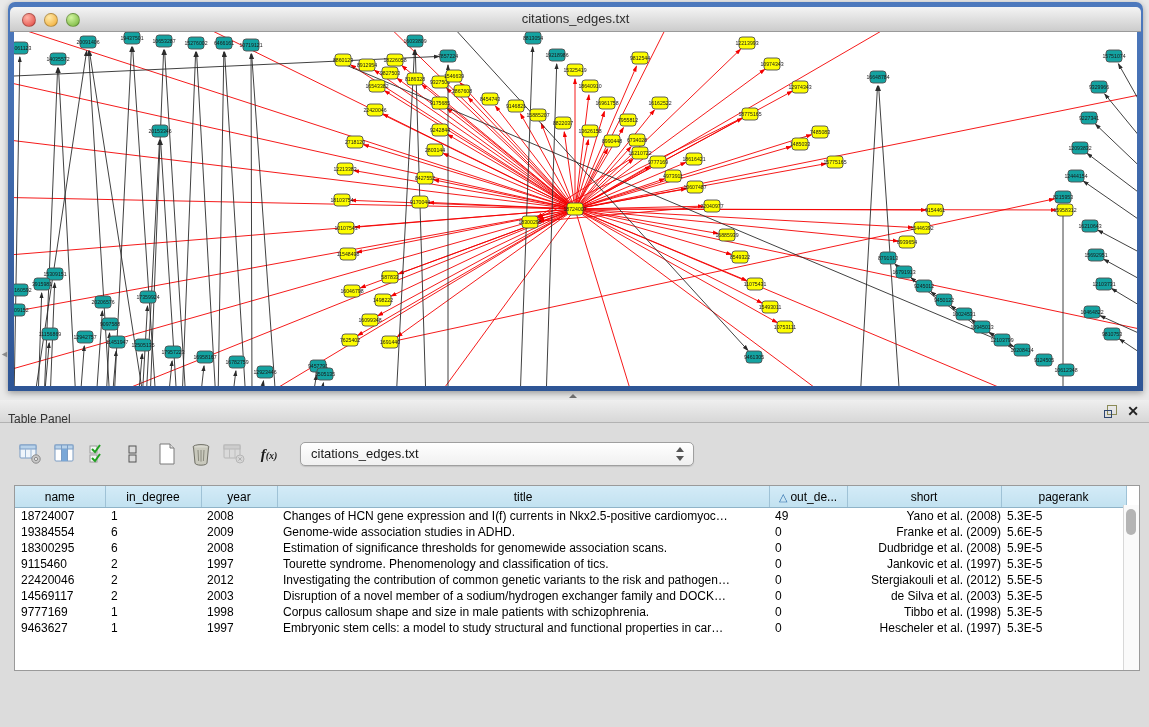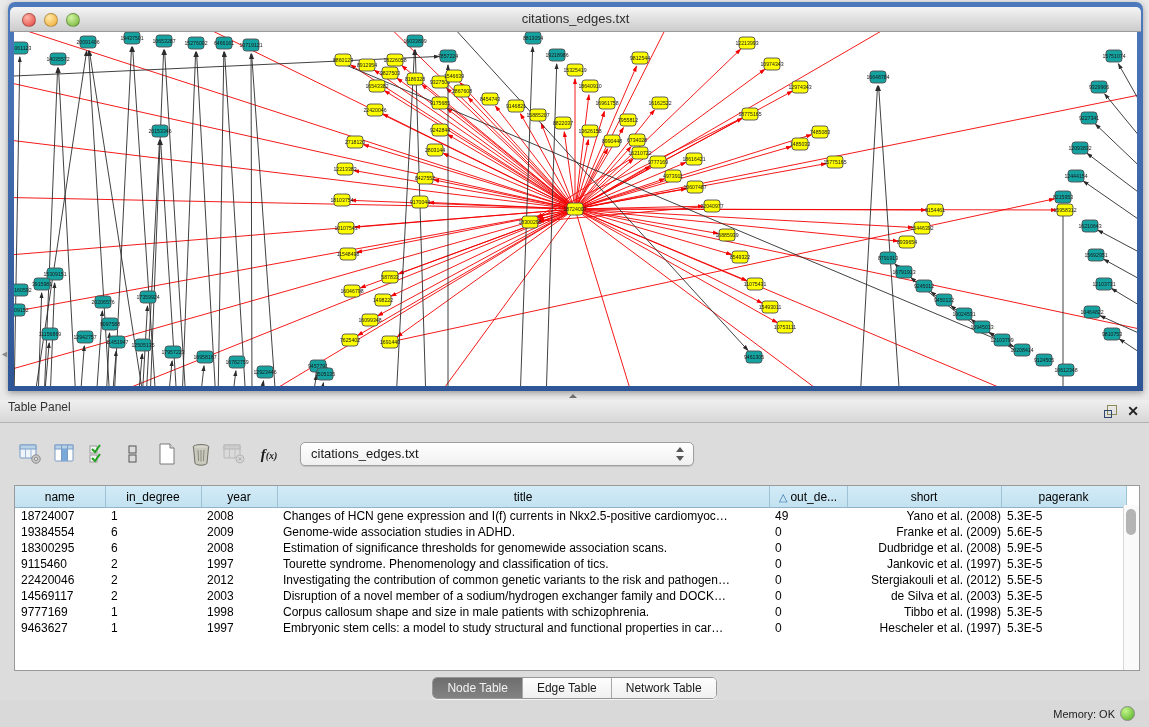--- a/index.html
+++ b/index.html
@@ -22,21 +22,21 @@
   .net-canvas svg{display:block;}
   .split-collapse{position:absolute;left:0px;top:348px;width:8px;height:12px;color:#8a8a8a;
     font-size:9px;line-height:12px;}
   .split-handle{position:absolute;left:567px;top:393px;width:12px;height:6px;}
   .split-handle:before{content:"";position:absolute;left:2px;top:1px;border-left:4px solid transparent;
     border-right:4px solid transparent;border-bottom:4px solid #6d6d6d;}
   
   .panel{position:relative;width:1149px;height:327px;background:#dcdcdc;}
   .panel-header{position:relative;height:22px;background:linear-gradient(#efefef,#d7d7d7);
     border-bottom:1px solid #b2b2b2;}
-  .panel-title{position:absolute;left:8px;top:0;font-size:12px;color:#333;}
+  .panel-title{position:absolute;left:8px;top:12px;font-size:12px;color:#333;}
   .panel-header-icons{position:absolute;right:10px;top:2px;display:flex;gap:10px;align-items:center;height:18px;}
   .float-icon{position:relative;width:13px;height:13px;}
   .float-icon .sq1{position:absolute;left:3px;top:0;width:8px;height:8px;border:1px solid #8a8a56;}
   .float-icon .sq2{position:absolute;left:0;top:5px;width:6px;height:6px;border:1px solid #2e466e;}
   .close-x{font-size:14px;font-weight:bold;color:#222;line-height:16px;}
   .toolbar-row{height:62px;display:flex;align-items:center;padding-left:16px;}
   .tb-btn{width:30px;height:28px;display:flex;align-items:center;justify-content:center;margin-right:4px;}
   .tb-btn svg{display:block;}
   .fx{font-family:"Liberation Serif",serif;font-style:italic;font-weight:bold;font-size:15px;color:#1a1a1a;}
   .fx small{font-size:10px;}
@@ -892,27 +892,14 @@
             <td class="c-short">Hescheler et al. (1997)</td>
             <td>5.3E-5</td>
           </tr>
         </tbody>
     </table>
     <div class="vscroll">
       <div class="vthumb"></div>
     </div>
   </div>
 
-  <div class="tabs-row">
-    <div class="segmented">
-      <span class="segment selected">Node Table</span>
-      <span class="segment">Edge Table</span>
-      <span class="segment">Network Table</span>
-    </div>
-  </div>
 
-  <div class="status-row">
-    <span class="memory">
-      <span class="memory-label">Memory: OK</span>
-      <span class="memory-dot"></span>
-    </span>
-  </div>
 </div>
 
 </body></html>

